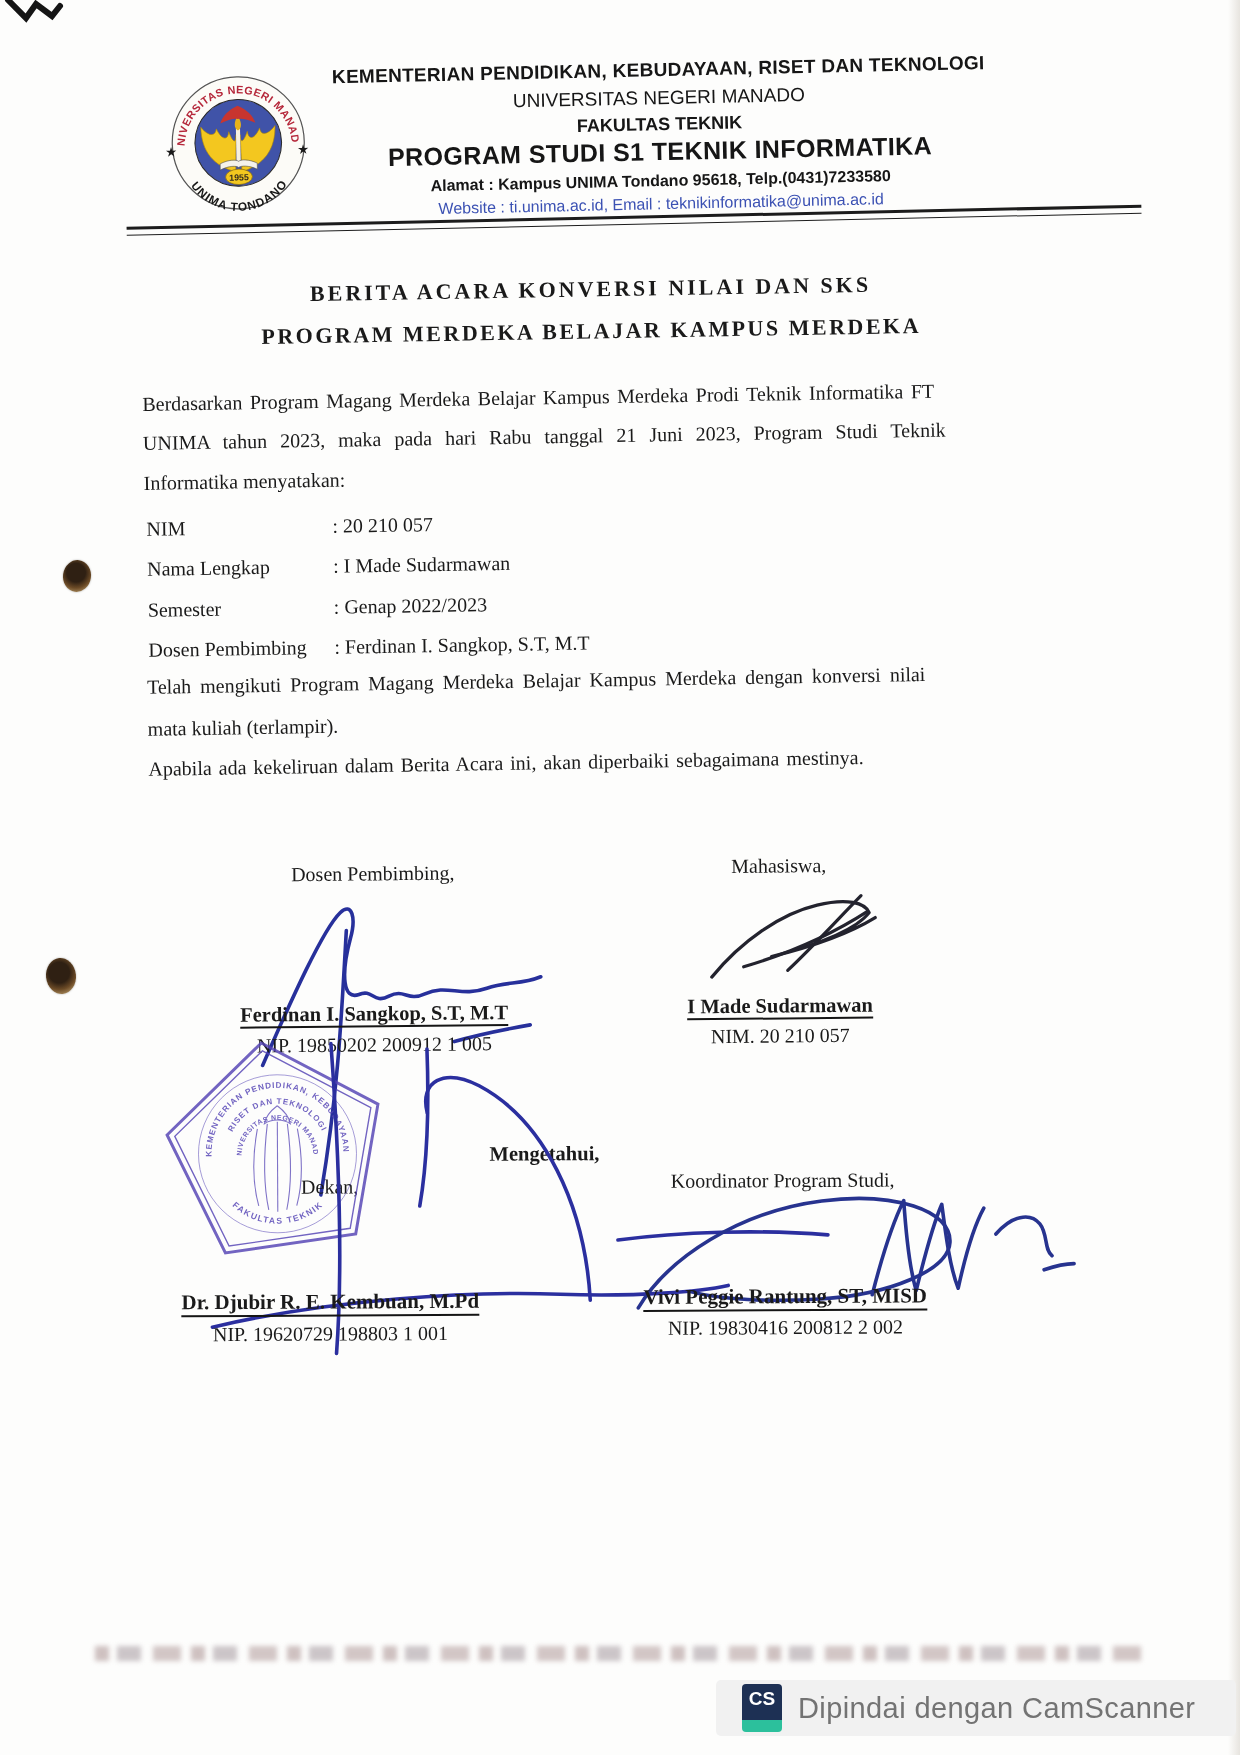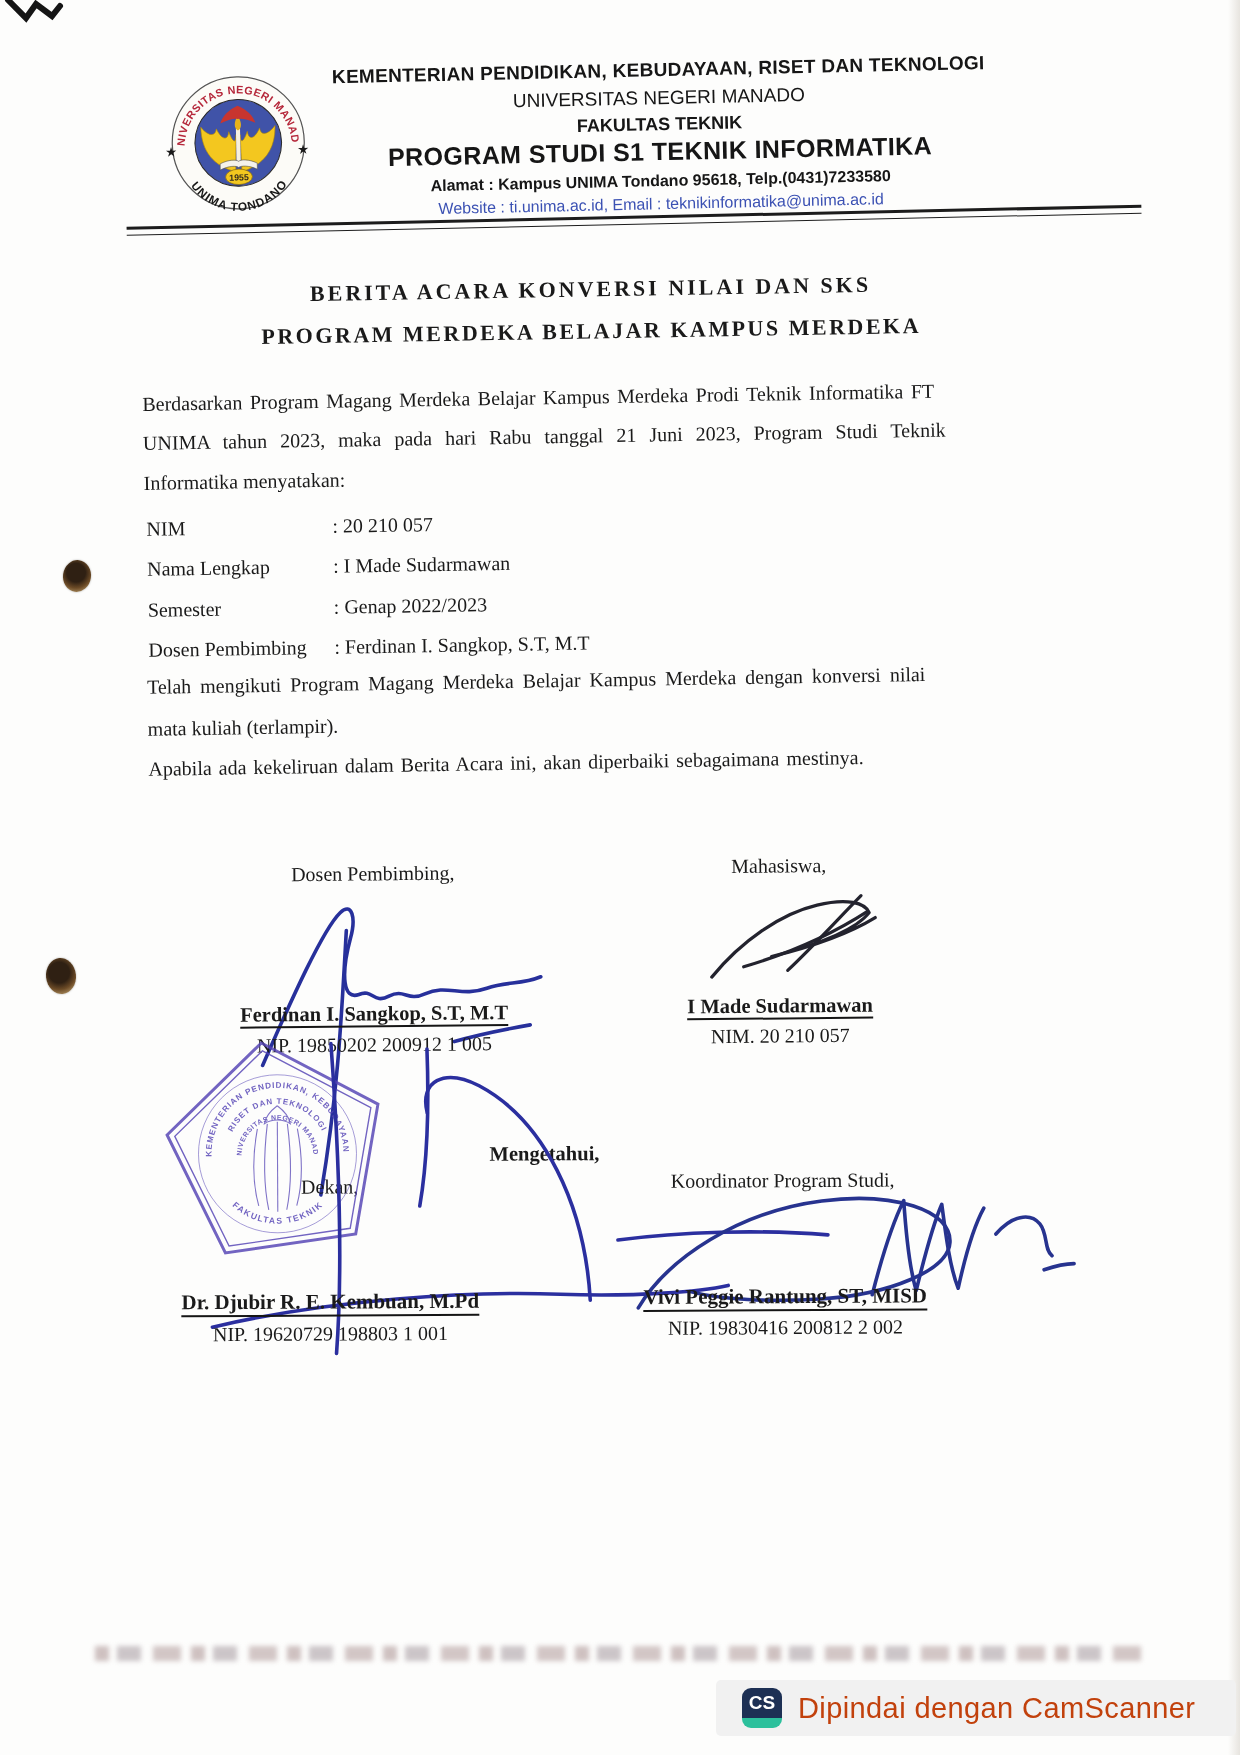--- a/index.html
+++ b/index.html
@@ -60,24 +60,24 @@
         box-shadow:0 0 2px rgba(0,0,0,.35);}
   .hole1{left:63px;top:560px;width:28px;height:32px;transform:rotate(8deg);}
   .hole2{left:46px;top:958px;width:30px;height:36px;transform:rotate(-6deg);}
   .blur-strip{position:absolute;left:95px;top:1646px;width:1048px;height:15px;filter:blur(2.6px);opacity:.5;
       background:repeating-linear-gradient(90deg,#a08585 0 14px,transparent 14px 22px,#9b8e95 22px 46px,transparent 46px 58px,#a89090 58px 86px,transparent 86px 96px);}
   .edge-right{position:absolute;right:0;top:0;bottom:0;width:12px;background:linear-gradient(to left,#e7e4df,rgba(255,255,255,0));}
   
   .cs-badge{position:absolute;left:716px;top:1680px;width:520px;height:56px;background:#f1f1f1;
             border-radius:5px;display:flex;align-items:center;gap:16px;padding-left:26px;box-sizing:border-box;
             font-family:"Liberation Sans", sans-serif;}
-  .cs-icon{width:40px;height:40px;border-radius:9px;flex:0 0 40px;
+  .cs-icon{width:40px;height:48px;border-radius:4px;flex:0 0 40px;
            background:linear-gradient(#1d3054 0 74%, #2cc09c 74% 100%);
            display:flex;justify-content:center;color:#fff;font-weight:700;font-size:19px;line-height:30px;}
-  .cs-text{font-size:29px;color:#c2410c;letter-spacing:.4px;white-space:nowrap;}
+  .cs-text{font-size:29px;color:#737373;letter-spacing:.4px;white-space:nowrap;}
   svg{display:block;}
   .inkline{fill:none;stroke-linecap:round;stroke-linejoin:round;}
 </style>
 </head>
 <body>
 
 <div class="page">
 
   <div class="sec sec-header">
 

